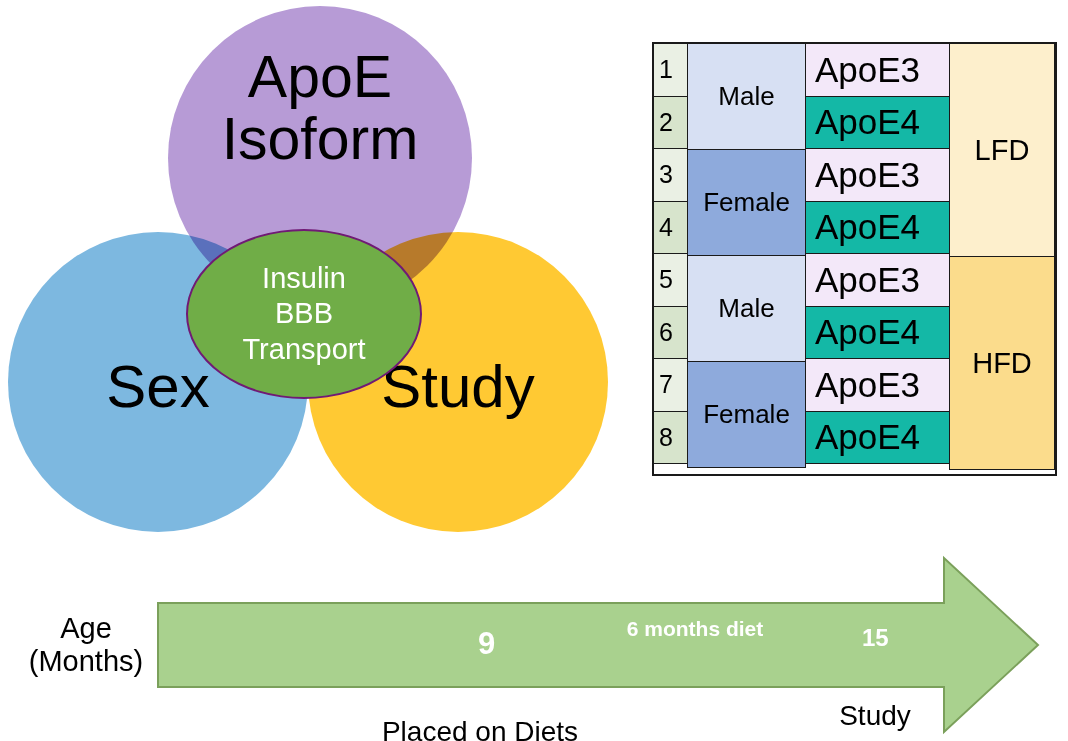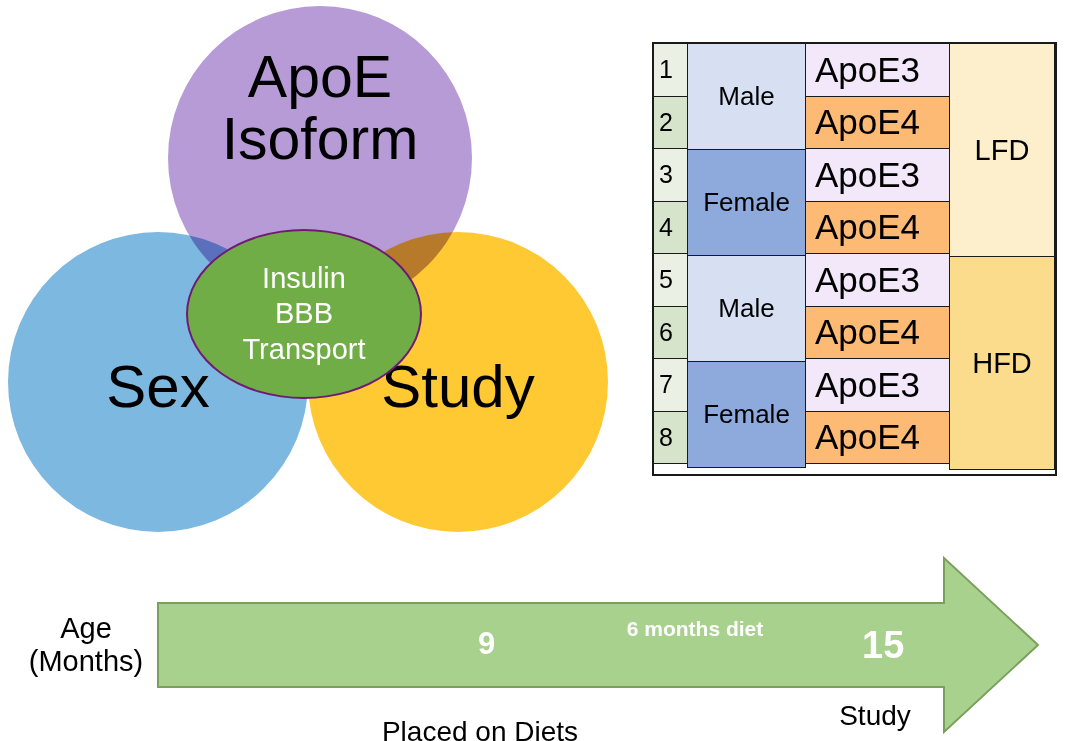--- a/index.html
+++ b/index.html
@@ -145,21 +145,21 @@
   .sex-cell.male   { background: #d7e0f3; }
   .sex-cell.female { background: #8eaadc; }
 
   .iso-cell {
     flex: 0 0 53.5px;
     font-size: 35px;
     justify-content: flex-start;
     padding-left: 9px;
   }
   .iso-cell.e3 { background: #f3e8f9; }
-  .iso-cell.e4 { background: #fdba74; }
+  .iso-cell.e4 { background: #14b8a6; }
 
   .diet-cell {
     flex: 0 0 214px;
     font-size: 29px;
   }
   .diet-cell.lfd { background: #fdefcc; }
   .diet-cell.hfd { background: #fbdc8c; }
 
   
   #timeline {
@@ -190,21 +190,21 @@
     left: 478px;
     top: 626px;
     font-size: 31px;
     font-weight: bold;
     color: #ffffff;
   }
   #timeline-end-value {
     position: absolute;
     left: 862px;
     top: 624px;
-    font-size: 38px;
+    font-size: 24px;
     font-weight: bold;
     color: #ffffff;
   }
   #timeline-duration-label {
     position: absolute;
     left: 560px;
     top: 617px;
     width: 270px;
     text-align: center;
     font-size: 21px;

